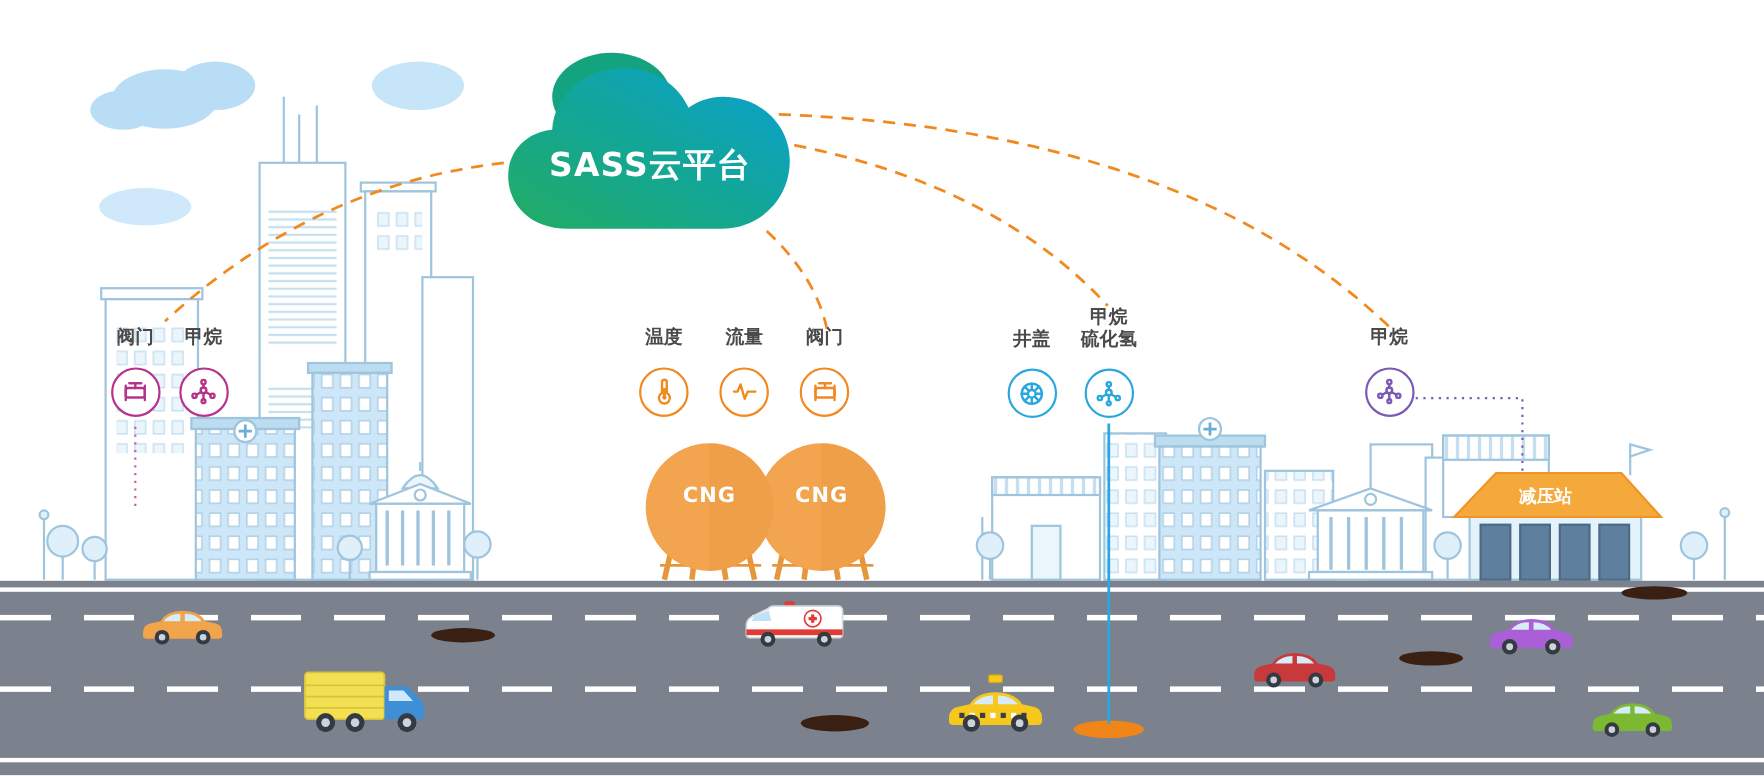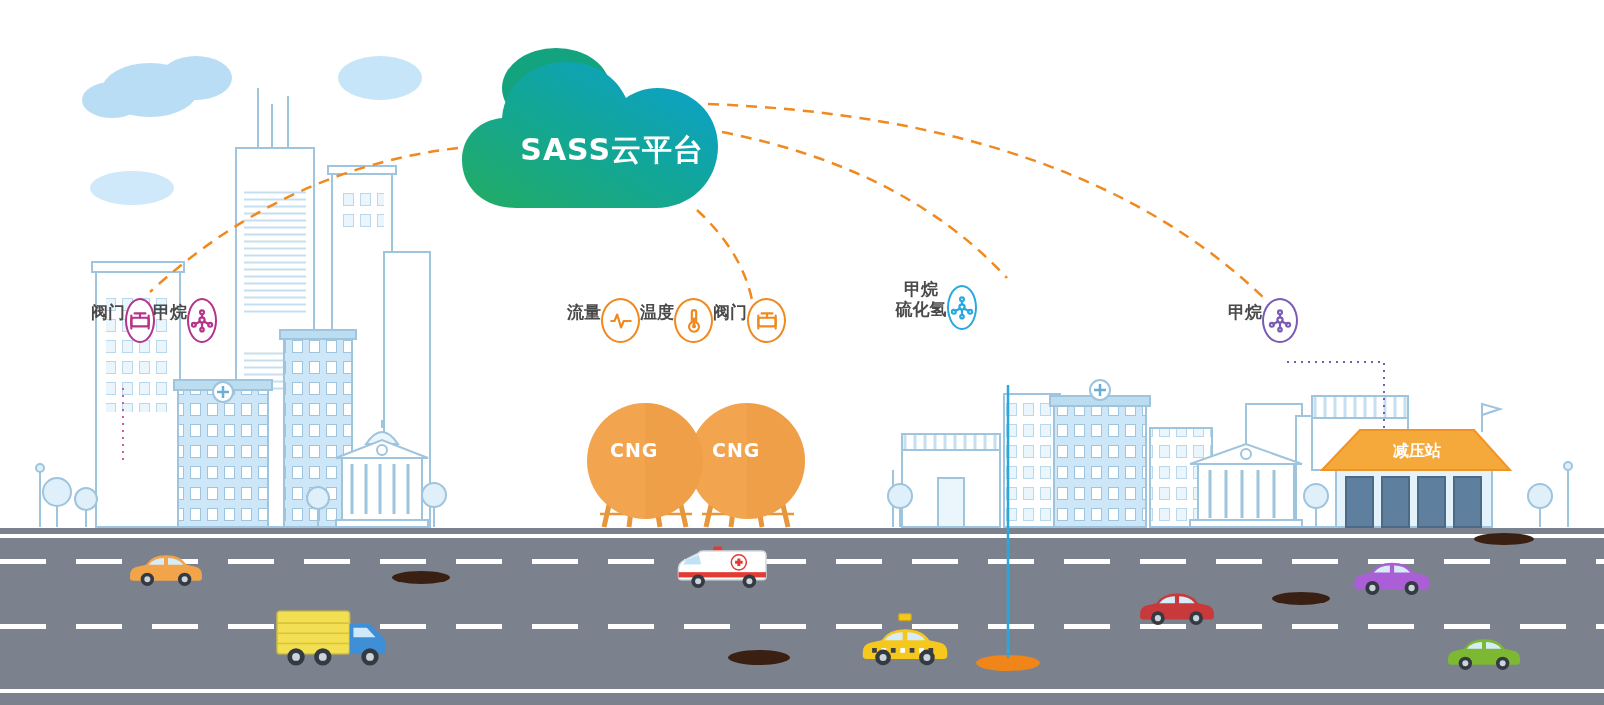--- a/index.html
+++ b/index.html
@@ -2,37 +2,37 @@
 <html><head>
 <meta charset="utf-8">
 <style>
   *{margin:0;padding:0;box-sizing:border-box}
   body{font-family:"DejaVu Sans","Liberation Sans",sans-serif;background:#fff}
   .scene{position:relative;width:1604px;height:705px;background:#fff;overflow:hidden}
   .abs{position:absolute}
   svg{display:block}
 
   
-  .cloud-label{position:absolute;left:478px;top:130px;width:226px;text-align:right;
+  .cloud-label{position:absolute;left:478px;top:130px;width:226px;text-align:center;
     font-size:30px;font-weight:bold;color:#fff;letter-spacing:1px}
 
   
   .sensor-group{position:absolute;display:flex;align-items:flex-end}
-  .sensor{display:flex;flex-direction:row;align-items:center;justify-content:center}
+  .sensor{display:flex;flex-direction:column;align-items:center;justify-content:center}
   .sensor-label{font-weight:bold;font-size:17px;line-height:1.15;color:#4a4a4a;
     text-align:center;white-space:nowrap;margin-bottom:16px}
   .sensor-circle{width:45px;height:45px;border-radius:50%;border:2.5px solid var(--c,#888);
     background:#fff;display:flex;align-items:center;justify-content:center;color:var(--c,#888)}
   .sensor-circle svg{width:26px;height:26px}
   .icon-stroke{fill:none;stroke:currentColor;stroke-width:2;stroke-linecap:round;stroke-linejoin:round}
 
   
-  .tank-label{position:absolute;width:70px;font-size:19px;font-weight:bold;
+  .tank-label{position:absolute;width:70px;text-align:center;font-size:19px;font-weight:bold;
     color:#fff;letter-spacing:1px}
-  .station-label{position:absolute;left:1381px;top:441px;width:72px;text-align:center;
+  .station-label{position:absolute;left:1381px;top:441px;width:72px;text-align:left;
     font-size:16px;font-weight:bold;color:#fff}
 
   
   .road{position:absolute;left:0;top:528px;width:1604px;height:177px;background:#7b828e}
   .road-line{position:absolute;left:0;width:1604px;background:#fff}
   .rl-solid-top{top:6px;height:4px}
   .rl-dash-1{top:31px;height:5px;background:repeating-linear-gradient(90deg,#fff 0 46px,transparent 46px 76px)}
   .rl-dash-2{top:96px;height:5px;background:repeating-linear-gradient(90deg,#fff 0 46px,transparent 46px 76px)}
   .rl-solid-bottom{top:161px;height:4px}
 
@@ -319,50 +319,60 @@
           <circle cx="19.5" cy="15.5" r="1.8"></circle>
             <circle cx="12" cy="20" r="1.6"></circle>
           <path d="M12 6v2.6M10.2 12.4 6 14.7M13.8 12.4 18 14.7M12 13.4v4.8"></path>
         </svg>
       </div>
     </div>
   </div>
 
   <div class="sensor-group" style="left: 567px; top: 298px; --c: #f0891f;">
     <div class="sensor" style="width:73px">
-      <div class="sensor-label">流量</div>
-      <div class="sensor-circle">
-        <svg viewBox="0 0 24 24" class="icon-stroke">
-          <path d="M3 12h3l2.5-6 3.5 12 2.5-6H21"></path>
-        </svg>
-      </div>
-    </div>
-    <div class="sensor" style="width:73px">
       <div class="sensor-label">温度</div>
       <div class="sensor-circle">
         <svg viewBox="0 0 24 24" class="icon-stroke">
           <path d="M10 4a2 2 0 0 1 4 0v9.2a4.6 4.6 0 1 1-4 0z"></path>
           <line x1="12" y1="10" x2="12" y2="16.5" stroke-width="2.6"></line>
           <circle cx="12" cy="17" r="1.8" fill="currentColor" stroke="none"></circle>
         </svg>
       </div>
     </div>
     <div class="sensor" style="width:73px">
+      <div class="sensor-label">流量</div>
+      <div class="sensor-circle">
+        <svg viewBox="0 0 24 24" class="icon-stroke">
+          <path d="M3 12h3l2.5-6 3.5 12 2.5-6H21"></path>
+        </svg>
+      </div>
+    </div>
+    <div class="sensor" style="width:73px">
       <div class="sensor-label">阀门</div>
       <div class="sensor-circle">
         <svg viewBox="0 0 24 24" class="icon-stroke">
           <path d="M7 5h10M12 5v4"></path>
             <rect x="4" y="9" width="16" height="8" rx="2"></rect>
             <path d="M4 7v12M20 7v12"></path>
         </svg>
       </div>
     </div>
   </div>
 
   <div class="sensor-group" style="left: 902px; top: 280px; --c: #2ba7e0;">
+    <div class="sensor" style="width:72px">
+      <div class="sensor-label">井盖</div>
+      <div class="sensor-circle">
+        <svg viewBox="0 0 24 24" class="icon-stroke">
+          <circle cx="12" cy="12" r="8.5"></circle>
+            <circle cx="12" cy="12" r="3.2"></circle>
+          <path d="M12 3.5v5M12 15.5v5M3.5 12h5M15.5 12h5M6 6l3.4 3.4M18 6l-3.4 3.4M6 18l3.4-3.4M18 18l-3.4-3.4"></path>
+        </svg>
+      </div>
+    </div>
     <div class="sensor" style="width:68px">
       <div class="sensor-label">
         <div>甲烷</div>
         <div>硫化氢</div>
       </div>
       <div class="sensor-circle">
         <svg viewBox="0 0 24 24" class="icon-stroke">
           <circle cx="12" cy="11" r="2.4"></circle>
             <circle cx="12" cy="4" r="1.8"></circle>
             <circle cx="4.5" cy="15.5" r="1.8"></circle>

